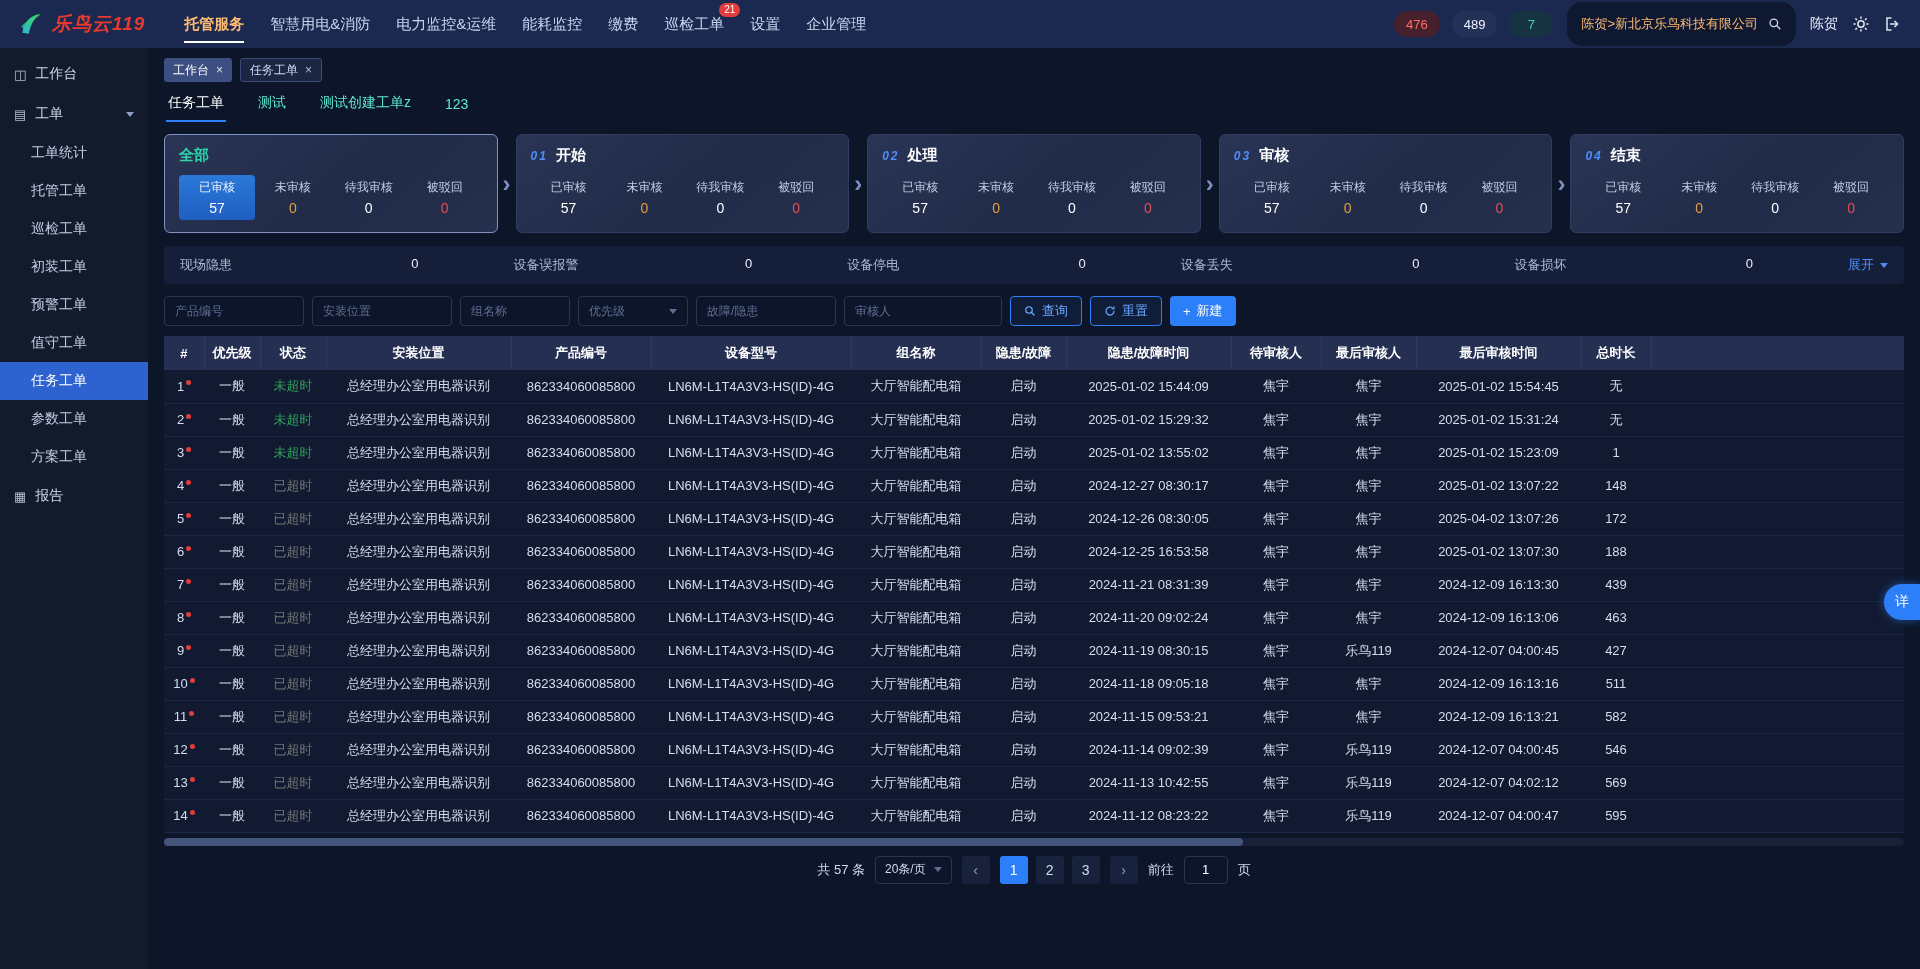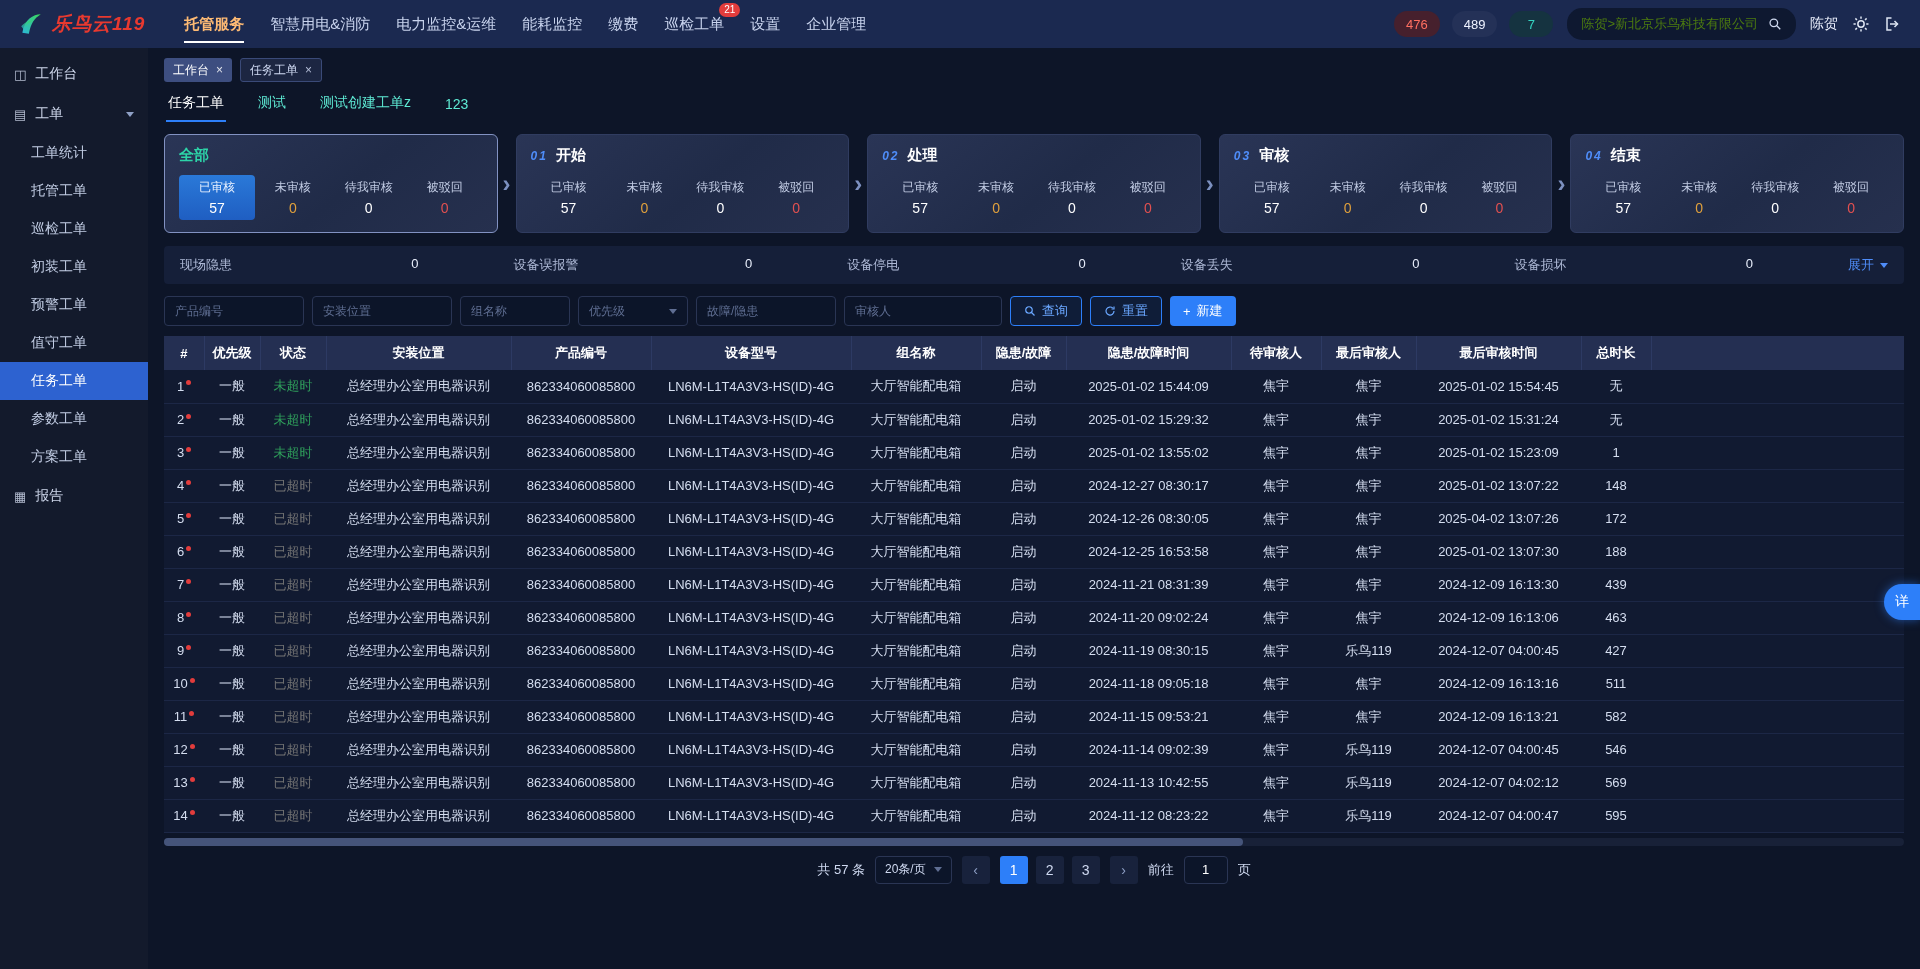--- a/index.html
+++ b/index.html
@@ -14,21 +14,21 @@
   .nav{display:flex;align-items:center;height:48px}
   .nav-item{position:relative;margin:0 13px;height:48px;display:flex;align-items:center;color:#c9d4ee;font-size:15px;cursor:pointer;white-space:nowrap}
   .nav-item.active{color:#fdba74;font-weight:bold}
   .nav-item.active::after{content:"";position:absolute;left:0;right:0;bottom:5px;height:2px;background:#ffffff}
   .nav-badge{position:absolute;top:3px;right:-16px;background:#e23c3c;color:#fff;font-size:10px;line-height:14px;border-radius:8px;padding:0 5px}
   .nav-right{margin-left:auto;display:flex;align-items:center;gap:14px}
   .pill{min-width:44px;height:26px;border-radius:13px;display:flex;align-items:center;justify-content:center;font-size:13px;padding:0 12px;cursor:pointer}
   .pill-red{background:#46202d;color:#ff6f61}
   .pill-plain{background:#243157;color:#eef2ff}
   .pill-cyan{background:#153340;color:#35d3c0}
-  .search-pill{display:flex;align-items:center;gap:10px;background:#0e1830;border-radius:15px;height:32px;padding:0 14px;color:#4d7c0f;font-size:13px;cursor:text;white-space:nowrap}
+  .search-pill{display:flex;align-items:center;gap:10px;background:#0e1830;border-radius:15px;height:44px;padding:0 14px;color:#fdba74;font-size:13px;cursor:text;white-space:nowrap}
   .tb-icon{display:flex;align-items:center;color:#dfe6f3;cursor:pointer}
   .user-name{font-size:14px;color:#eef2ff;cursor:pointer}
 
   
   .sidebar{position:absolute;top:48px;left:0;bottom:0;width:148px;background:#131a2c;padding-top:6px;z-index:10}
   .side-item{height:40px;display:flex;align-items:center;gap:9px;padding:0 14px;color:#cdd6ea;font-size:14px;cursor:pointer;white-space:nowrap}
   .side-icon{font-size:13px;opacity:.85}
   .side-caret{margin-left:auto;width:0;height:0;border-left:4px solid transparent;border-right:4px solid transparent;border-top:5px solid #8fa0c6}
   .side-sub{height:38px;display:flex;align-items:center;padding:0 14px 0 31px;color:#c2cde4;font-size:14px;cursor:pointer;white-space:nowrap}
   .side-sub.active{background:#2d62d0;color:#fff}

